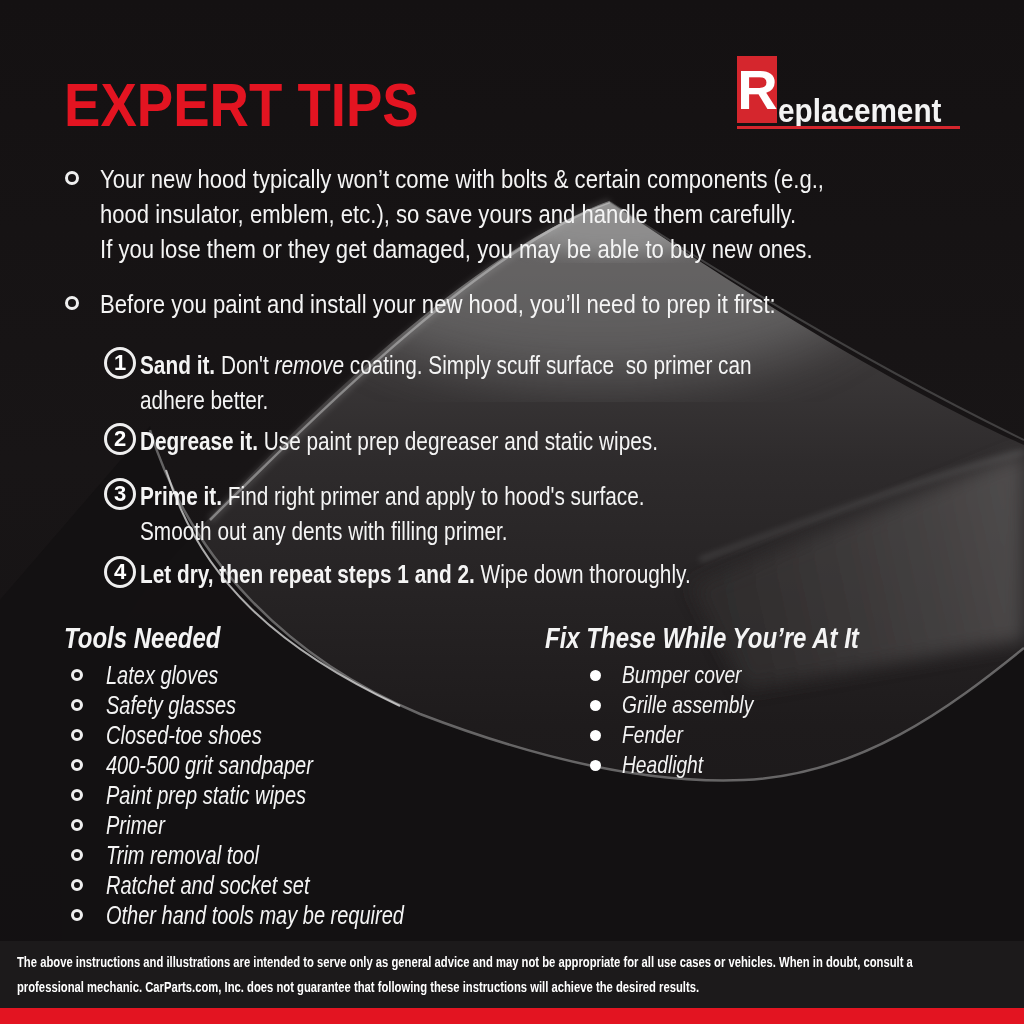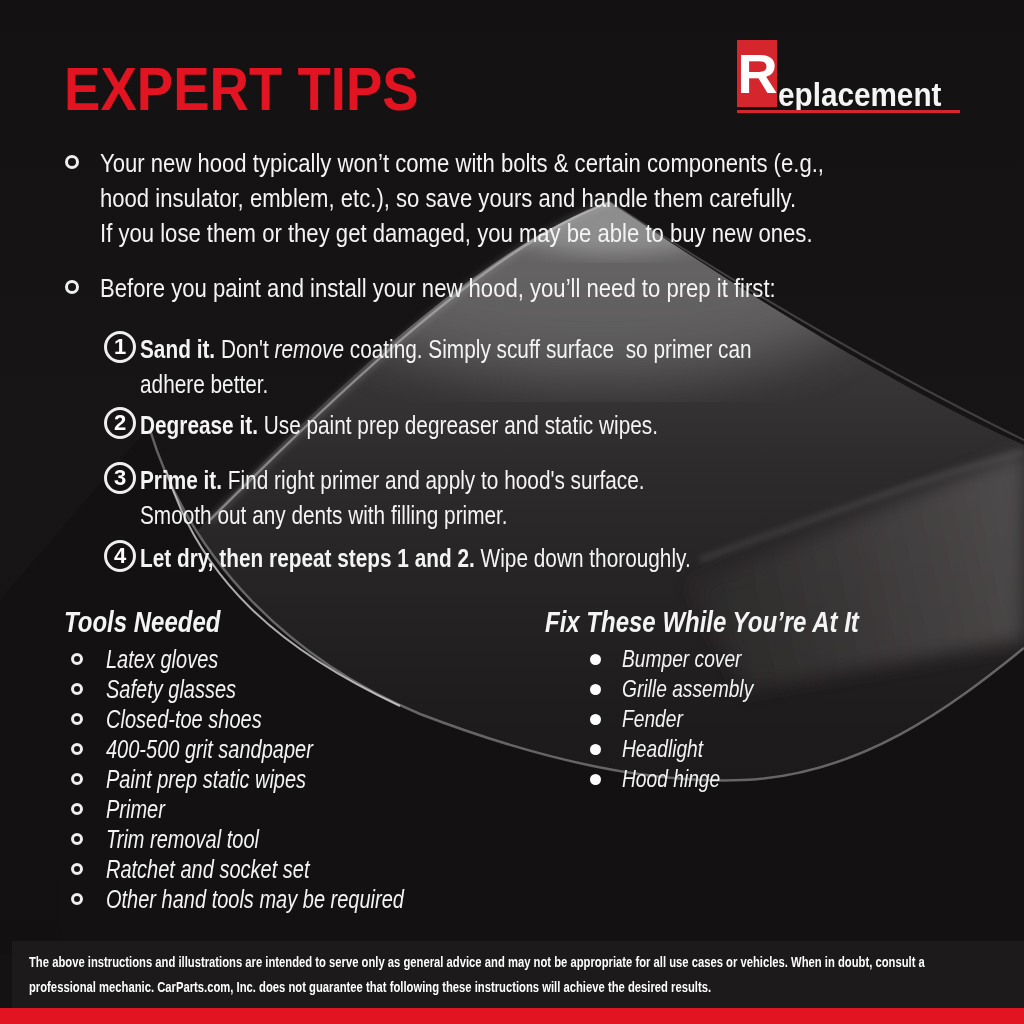--- a/index.html
+++ b/index.html
@@ -18,21 +18,21 @@
   }
   .hood-art{position:absolute;left:0;top:0;width:1024px;height:1024px;z-index:0;}
 
   
   .sx75{transform:scaleX(.75);transform-origin:0 50%;}
   .sx80{transform:scaleX(.80);transform-origin:0 50%;}
   .sx85{transform:scaleX(.85);transform-origin:0 50%;}
   .sx88{transform:scaleX(.88);transform-origin:0 50%;}
   .sx90{transform:scaleX(.90);transform-origin:0 50%;}
 
-  .header{position:relative;z-index:1;display:flex;justify-content:space-between;align-items:flex-start;padding:38px 64px 0 64px;}
+  .header{position:relative;z-index:1;display:flex;justify-content:space-between;align-items:flex-start;padding:54px 64px 0 64px;}
   .title{font-size:62px;font-weight:700;color:var(--accent);line-height:1;margin-top:20px;white-space:nowrap;letter-spacing:0;}
   .logo{position:relative;display:flex;align-items:flex-end;height:67px;margin-top:2px;}
   .logo-r{width:40px;height:67px;background:var(--logo-red);color:#fff;font-size:56px;font-weight:700;display:flex;align-items:center;justify-content:center;line-height:1;}
   .logo-rest{font-size:33px;font-weight:700;line-height:.82;margin-left:1px;margin-bottom:-1px;white-space:nowrap;}
   .logo-underline{position:absolute;left:0;right:0;bottom:-6px;height:3px;background:var(--logo-red);}
 
   .intro{position:relative;z-index:1;margin:26px 30px 0 64px;}
   .brow{display:flex;margin-bottom:20px;}
   .obullet{flex:none;width:14px;height:14px;border:3px solid #efefef;border-radius:50%;margin:9px 0 0 1px;}
   .btext{margin-left:21px;}
@@ -54,21 +54,21 @@
   .li{display:flex;align-items:center;height:30px;}
   .obullet-sm{flex:none;width:12px;height:12px;border:3px solid #efefef;border-radius:50%;margin-left:7px;}
   .li-text{margin-left:23px;font-size:25px;white-space:pre;}
   .fix-brow{display:flex;}
   .fix-brow .obullet{margin-top:7px;}
   .fix-lines .ln{font-size:25px;line-height:30px;}
   .fix-sub{margin-left:45px;}
   .dot{flex:none;width:11px;height:11px;border-radius:50%;background:#fff;}
   .fix-sub .li-text{margin-left:21px;font-size:24px;}
 
-  .footer{position:absolute;z-index:2;left:12px;right:0;bottom:16px;background:var(--footer-bg);padding:8px 17px 9px;}
+  .footer{position:absolute;z-index:2;left:0;right:0;bottom:16px;background:var(--footer-bg);padding:8px 17px 9px;}
   .fline{font-size:15px;font-weight:700;line-height:25px;white-space:pre;color:#fff;}
   .redbar{position:absolute;z-index:2;left:0;right:0;bottom:0;height:16px;background:var(--accent);}
 </style>
 </head>
 <body>
 
 <div class="canvas">
 
   <svg class="hood-art" viewBox="0 0 1024 1024" aria-hidden="true">
     <defs>
@@ -226,24 +226,20 @@
             <span class="li-text sx80">Grille assembly</span>
           </div>
         <div class="li">
             <span class="dot"></span>
             <span class="li-text sx80">Fender</span>
           </div>
         <div class="li">
             <span class="dot"></span>
             <span class="li-text sx80">Headlight</span>
           </div>
-        <div class="li">
-            <span class="dot"></span>
-            <span class="li-text sx80">Hood hinge</span>
-          </div>
       </div>
     </div>
   </div>
 
   <div class="footer">
     <div class="fline sx75">The above instructions and illustrations are intended to serve only as general advice and may not be appropriate for all use cases or vehicles. When in doubt, consult a</div>
     <div class="fline sx75">professional mechanic. CarParts.com, Inc. does not guarantee that following these instructions will achieve the desired results.</div>
   </div>
   <div class="redbar"></div>
 

